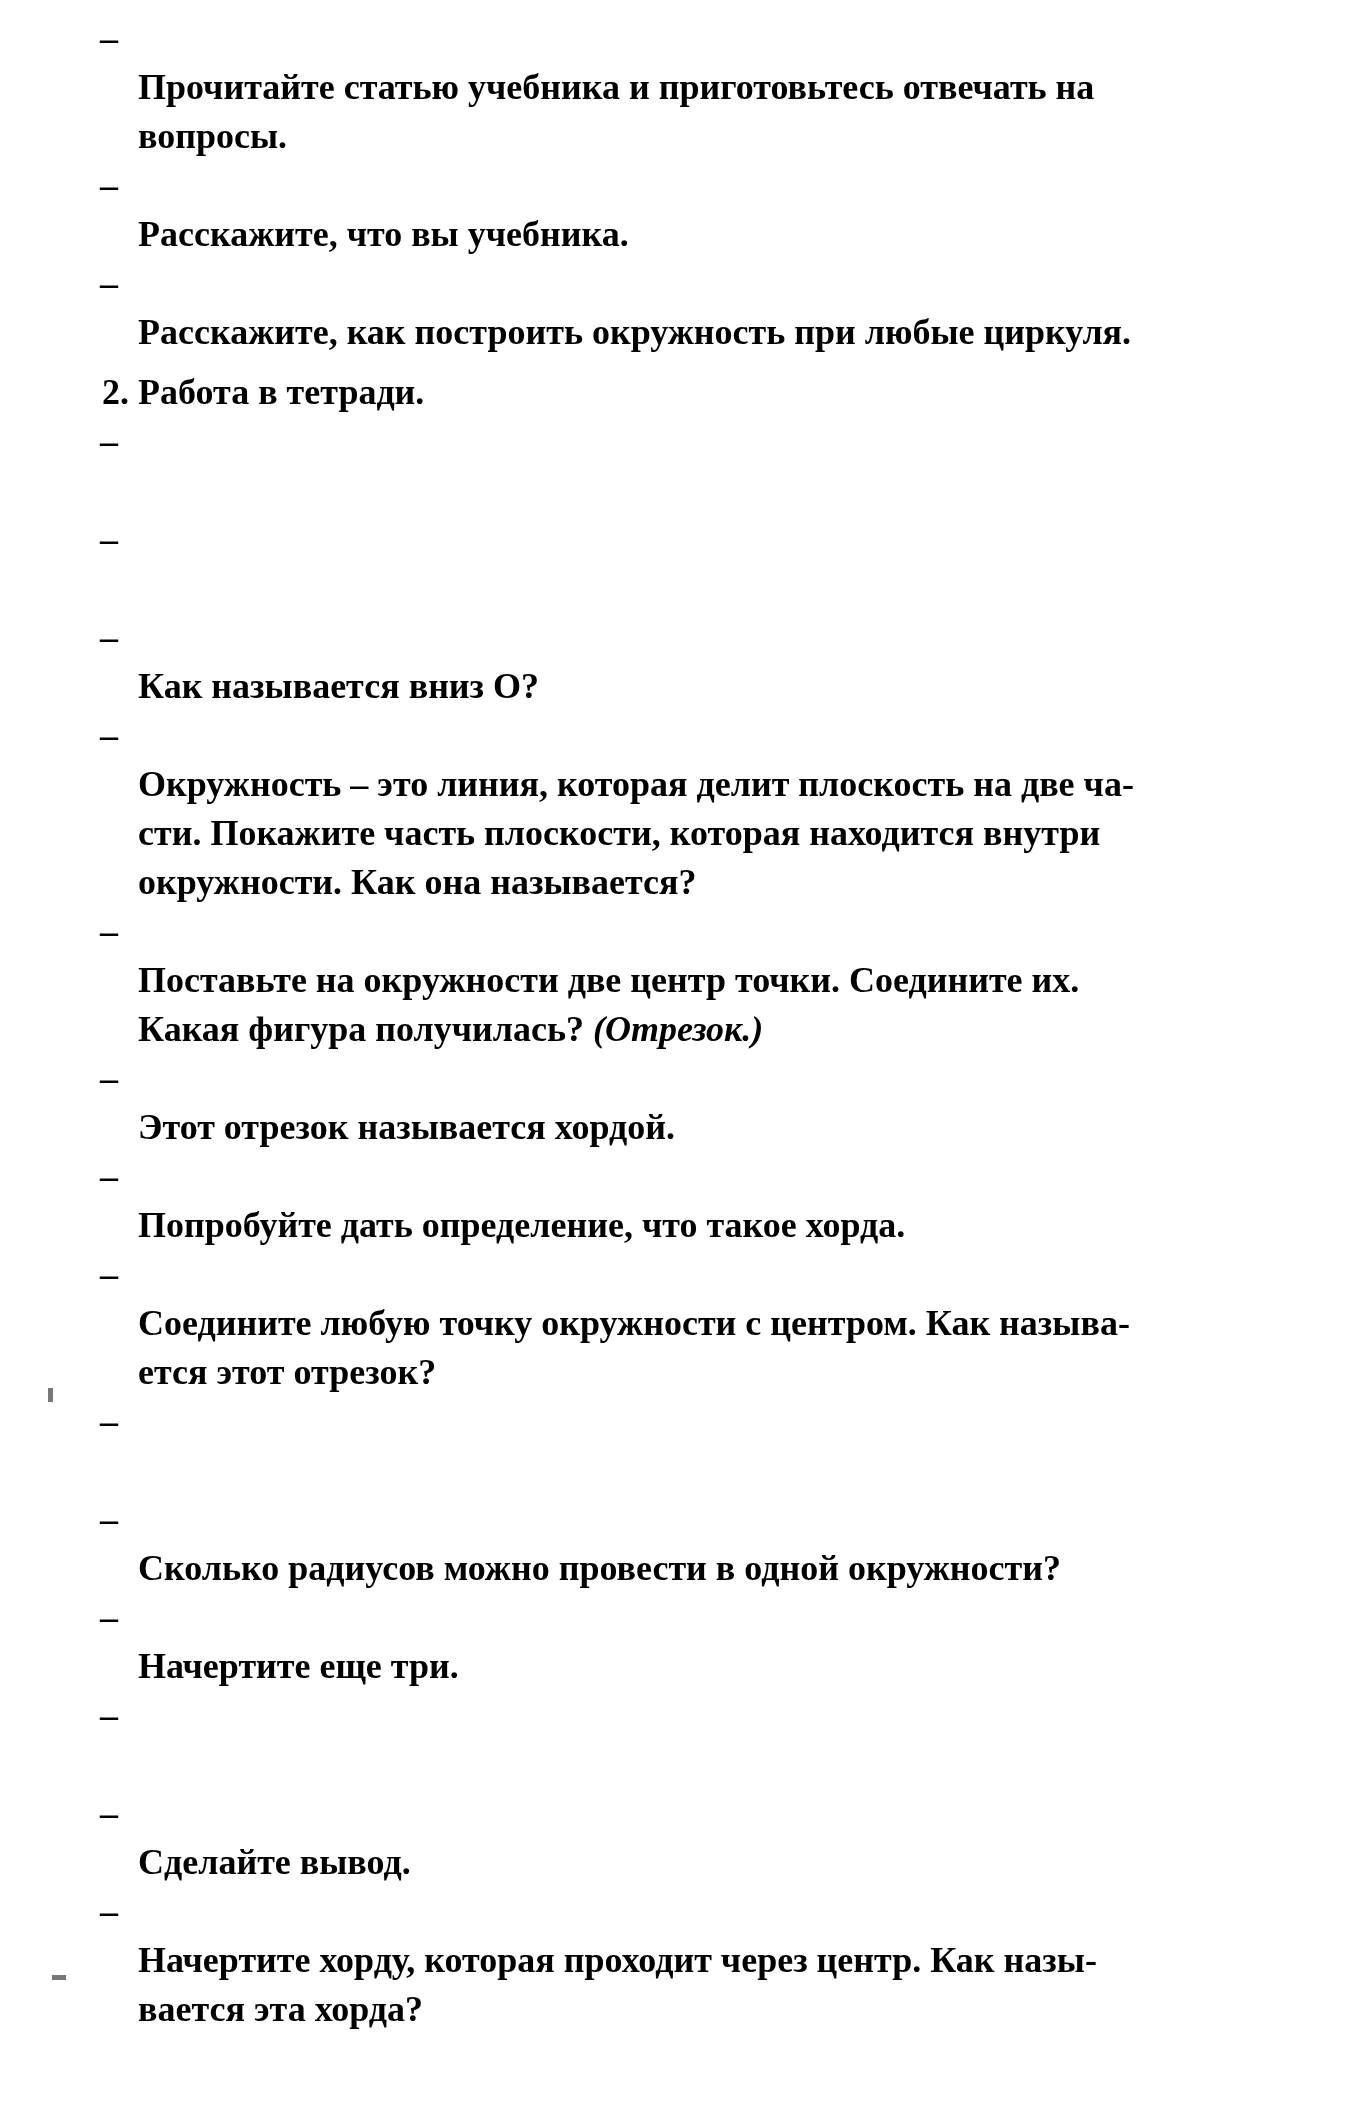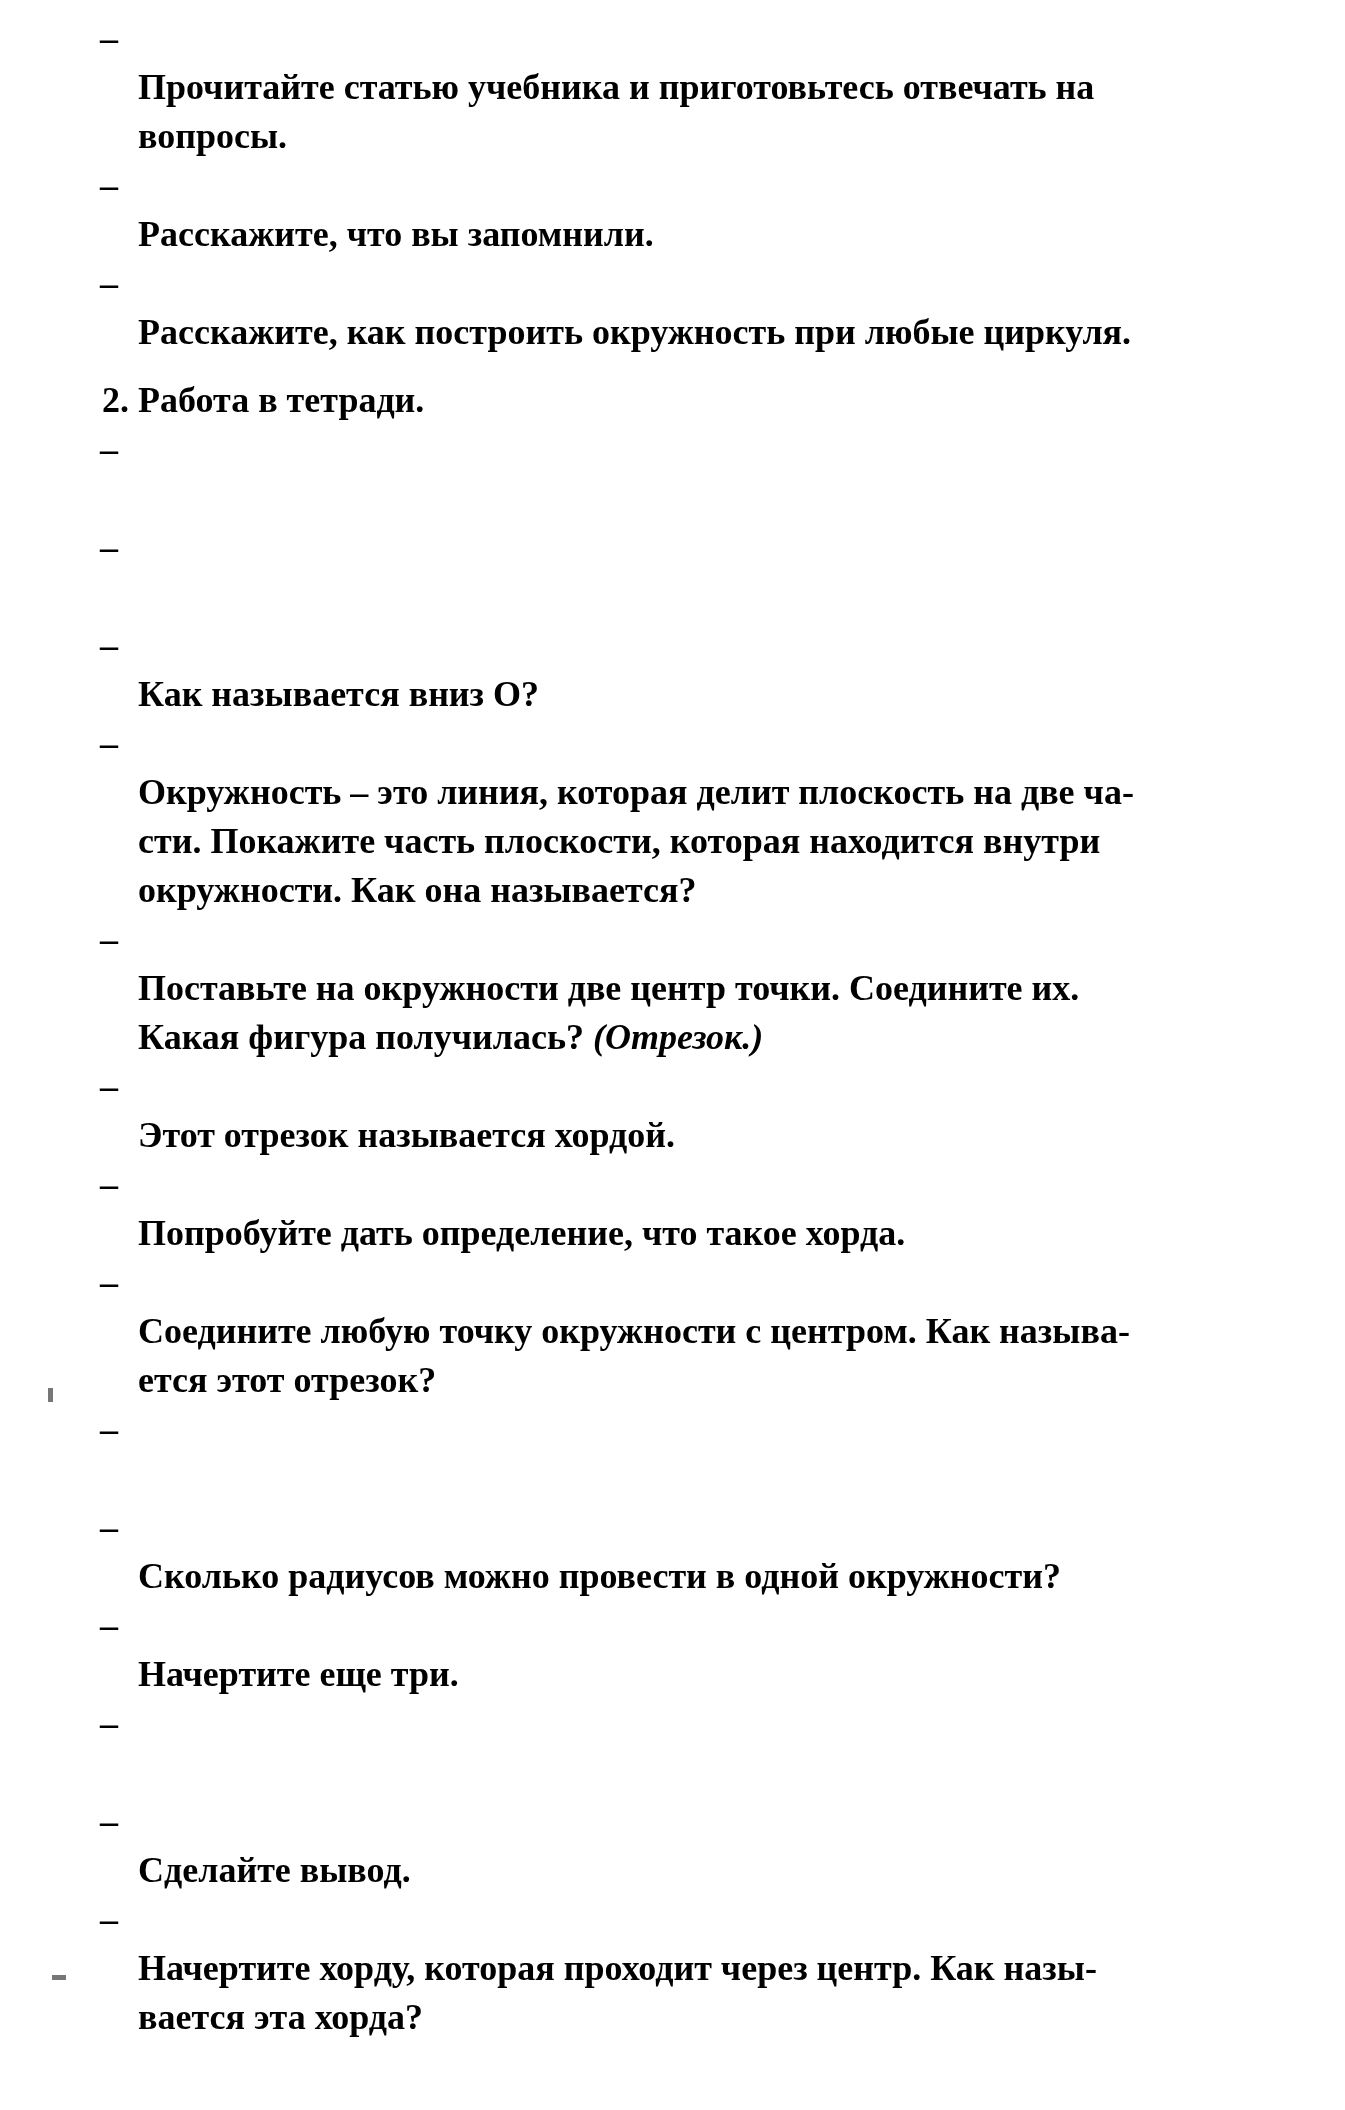--- a/index.html
+++ b/index.html
@@ -23,37 +23,37 @@
     padding-left: 138px;
     padding-right: 20px;
     white-space: pre-line;
   }
   .bullet .marker {
     position: absolute;
     left: 100px;
     top: 0;
     white-space: normal;
   }
-  .h2 { padding-left: 102px; margin-top: 19px; }
+  .h2 { padding-left: 102px; margin-top: 11px; }
   .it { font-style: italic; text-align: right; }
   .artifact { position: absolute; background: #777777; }
   .artifact.a1 { left: 48px; top: 1388px; width: 5px; height: 14px; }
   .artifact.a2 { left: 52px; top: 1975px; width: 14px; height: 5px; }
 </style>
 </head>
 <body>
 
 <div class="doc">
 
   <div class="bullet">
     <span class="marker">–</span><span>Прочитайте статью учебника и приготовьтесь отвечать на
 вопросы.</span>
   </div>
   <div class="bullet">
-    <span class="marker">–</span><span>Расскажите, что вы запомнили.</span>
+    <span class="marker">–</span><span>Расскажите, что вы учебника.</span>
   </div>
   <div class="bullet">
     <span class="marker">–</span><span>Расскажите, как построить окружность при любые циркуля.</span>
   </div>
 
   <div class="h2">2. Работа в тетради.</div>
 
   <div class="bullet">
     <span class="marker">–</span>
   </div>

